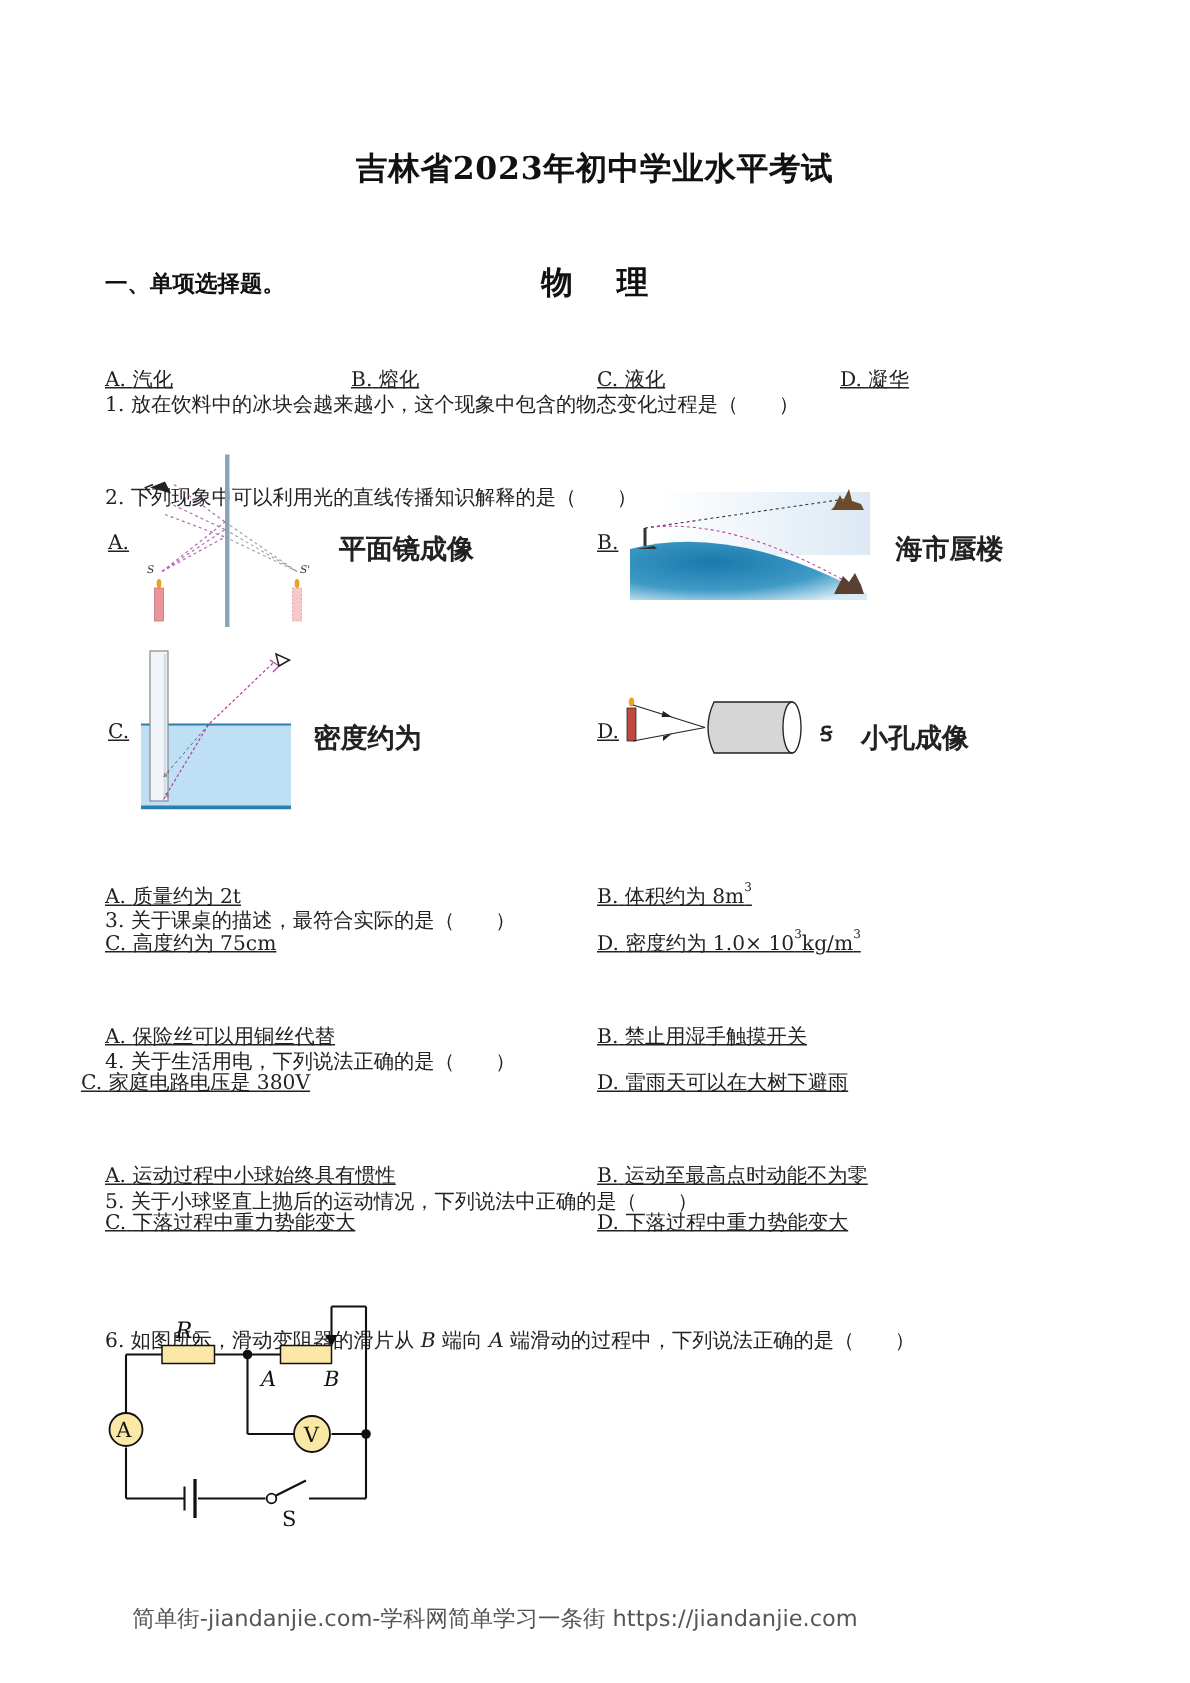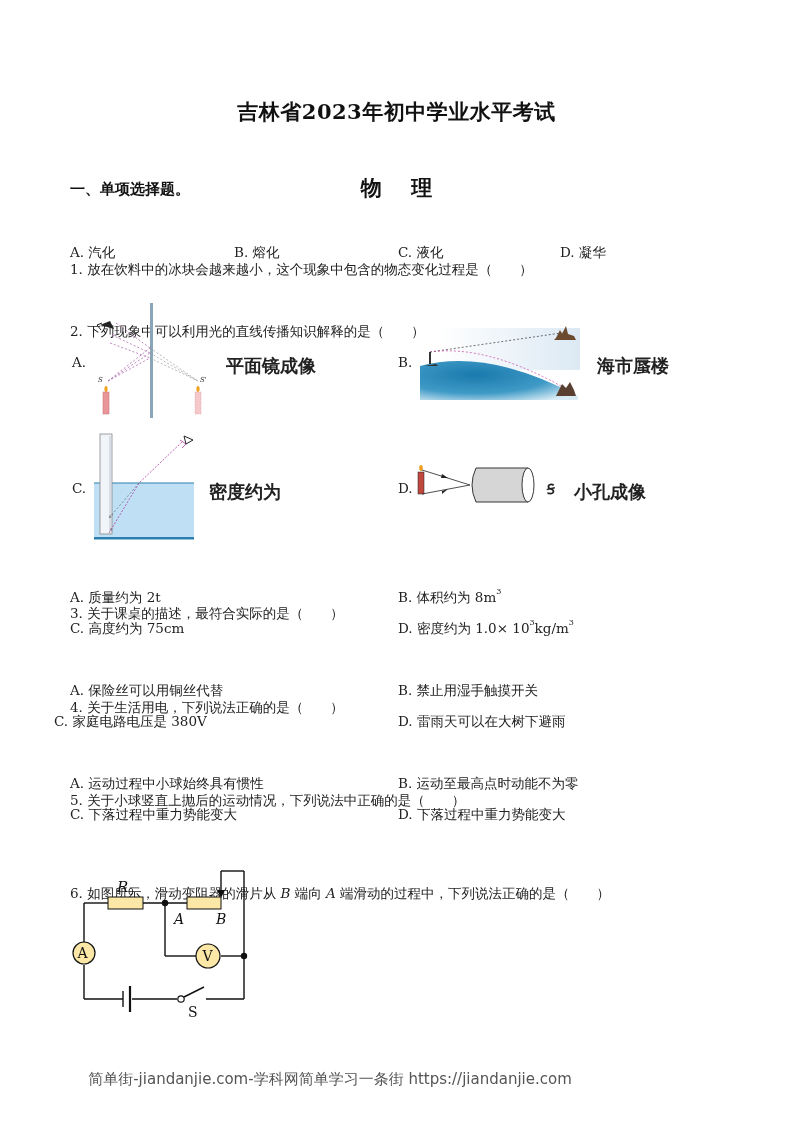--- a/index.html
+++ b/index.html
@@ -3,21 +3,21 @@
 <meta charset="utf-8">
 <style>
   html, body { margin: 0; padding: 0; background: #ffffff; }
   body { width: 793px; height: 1122px; position: relative; overflow: hidden;
          font-family: "DejaVu Serif", "Liberation Serif", serif; color: #222; }
   .abs { position: absolute; }
   .title { left: 0; width: 793px; top: 98px; text-align: center; font-size: 21px; font-weight: bold; letter-spacing: 0.5px; color:#111; }
   .subject { left: 0; width: 793px; top: 142px; text-align: center; font-size: 21px; font-weight: bold; word-spacing: 22px; color:#111;margin-top:32px; }
   .section { left: 70px; top: 180px; font-size: 15px; font-weight: bold; color:#111;font-family:Liberation Serif, serif; }
   .q { font-size: 13.5px; left: 70px; white-space: nowrap; margin-top: 48px; }
-  .opt { font-size: 13.5px; white-space: nowrap; }
+  .opt { font-size: 13.5px; white-space: nowrap; text-decoration: underline; }
   .cap { font-size: 18px; white-space: nowrap; font-weight: bold; }
   sup { font-size: 8px; vertical-align: top; position: relative; top: -2px; }
   i.it { font-style: italic; }
   .footer { left: 0; width: 660px; top: 1070px; text-align: center; font-family: "DejaVu Sans", sans-serif; font-size: 15px; color: #555; }
   svg { position: absolute; overflow: visible; }
 </style>
 </head>
 <body>
 
 <div class="abs title">吉林省2023年初中学业水平考试</div>

